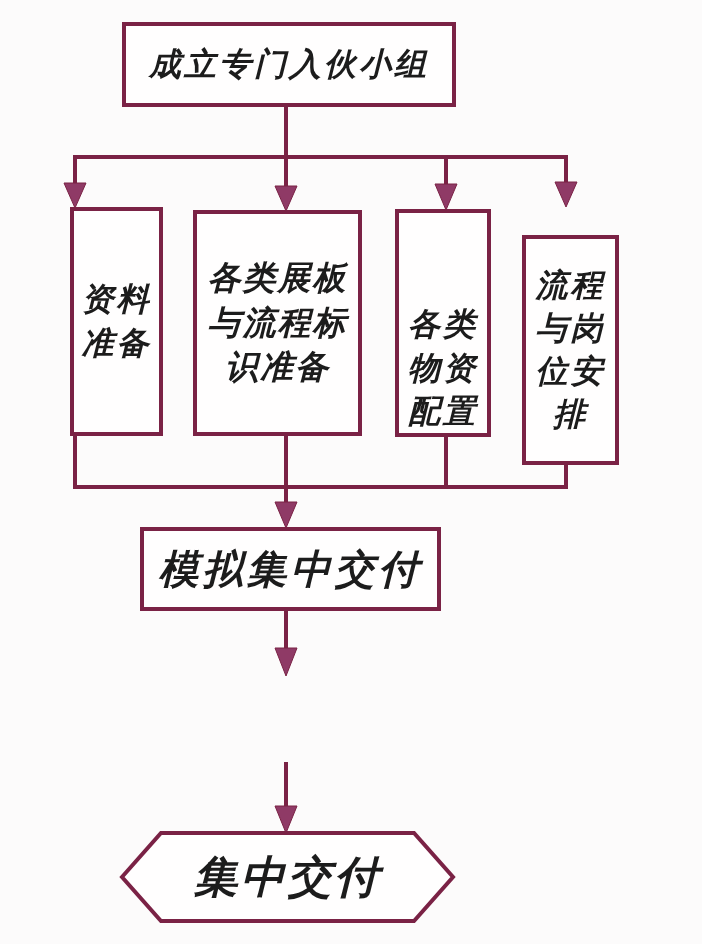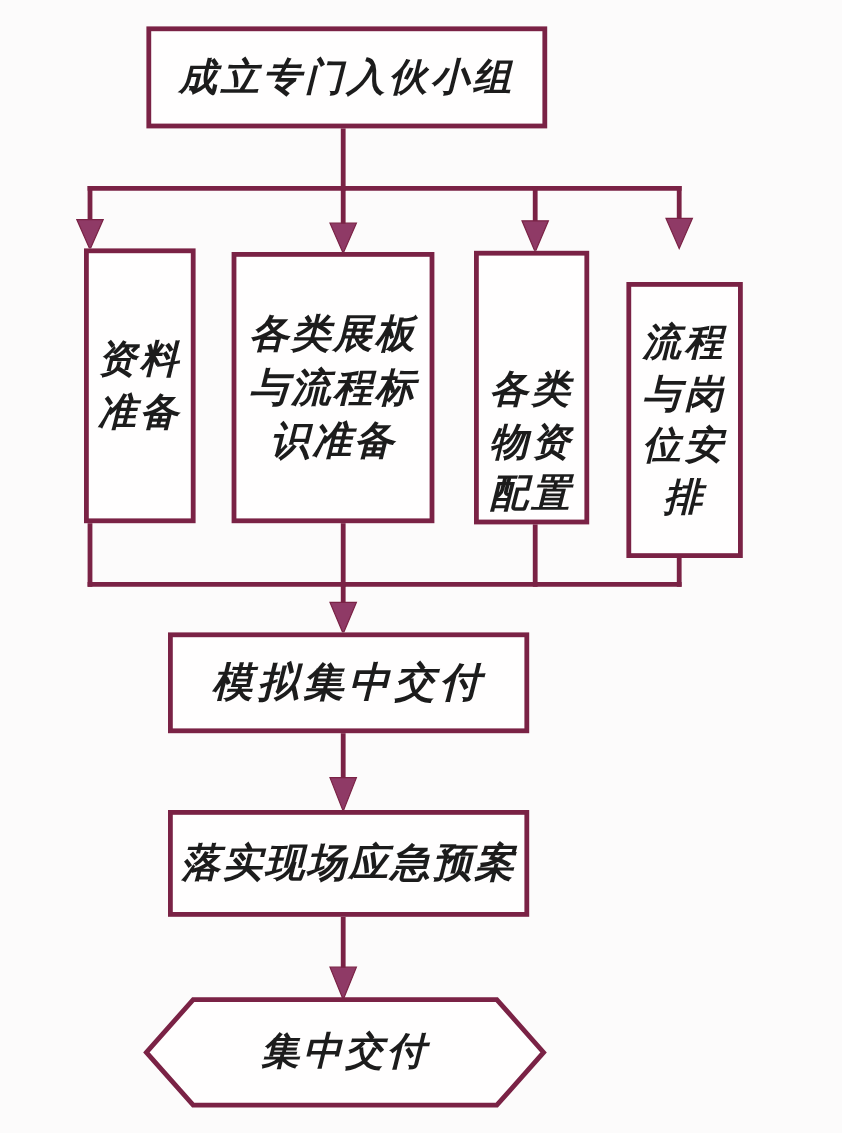--- a/index.html
+++ b/index.html
@@ -70,25 +70,25 @@
   .start-box .node-label{font-size:32px; letter-spacing:3px;}
   .branch1-box {left:30px;  top:207px; width:93px;  height:229px;margin-left:40px;}
   .branch2-box {left:193px; top:210px; width:169px; height:226px;}
   .branch3-box {left:395px; top:209px; width:96px;  height:228px;align-items:flex-end;}
   .branch4-box {left:522px; top:206px; width:97px;  height:230px;margin-top:29px;}
   .branch1-box .node-label,
   .branch3-box .node-label,
   .branch4-box .node-label{font-size:32px; letter-spacing:3px; line-height:1.35;}
   .branch2-box .node-label{font-size:33px; letter-spacing:2px; line-height:1.35;}
   .simulate-box{left:140px; top:527px; width:301px; height:84px;}
-  .simulate-box .node-label{font-size:34px; letter-spacing:4px;}
+  .simulate-box .node-label{font-size:40px; letter-spacing:4px;}
   .implement-box{left:140px; top:675px; width:301px; height:89px;}
   .implement-box .node-label{font-size:33px; letter-spacing:2px;}
   .hex-label-wrap{left:161px; top:842px; width:253px; height:70px;}
-  .hex-label-wrap .node-label{font-size:32px; letter-spacing:3px;}
+  .hex-label-wrap .node-label{font-size:44px; letter-spacing:3px;}
 </style>
 </head>
 <body>
 
 <div class="canvas">
 
   <svg class="connectors" width="702" height="944" viewBox="0 0 702 944">
 
     <path class="line" d="M286,106 V157"></path>
 
@@ -147,21 +147,18 @@
     <span class="node-label">流程
 与岗
 位安
 排</span>
   </div>
 
   <div class="node simulate-box">
     <span class="node-label">模拟集中交付</span>
   </div>
 
-  <div class="node implement-box">
-    <span class="node-label">落实现场应急预案</span>
-  </div>
 
   <div class="hex-label-wrap">
     <span class="node-label">集中交付</span>
   </div>
 
 </div>
 
 </body></html>

